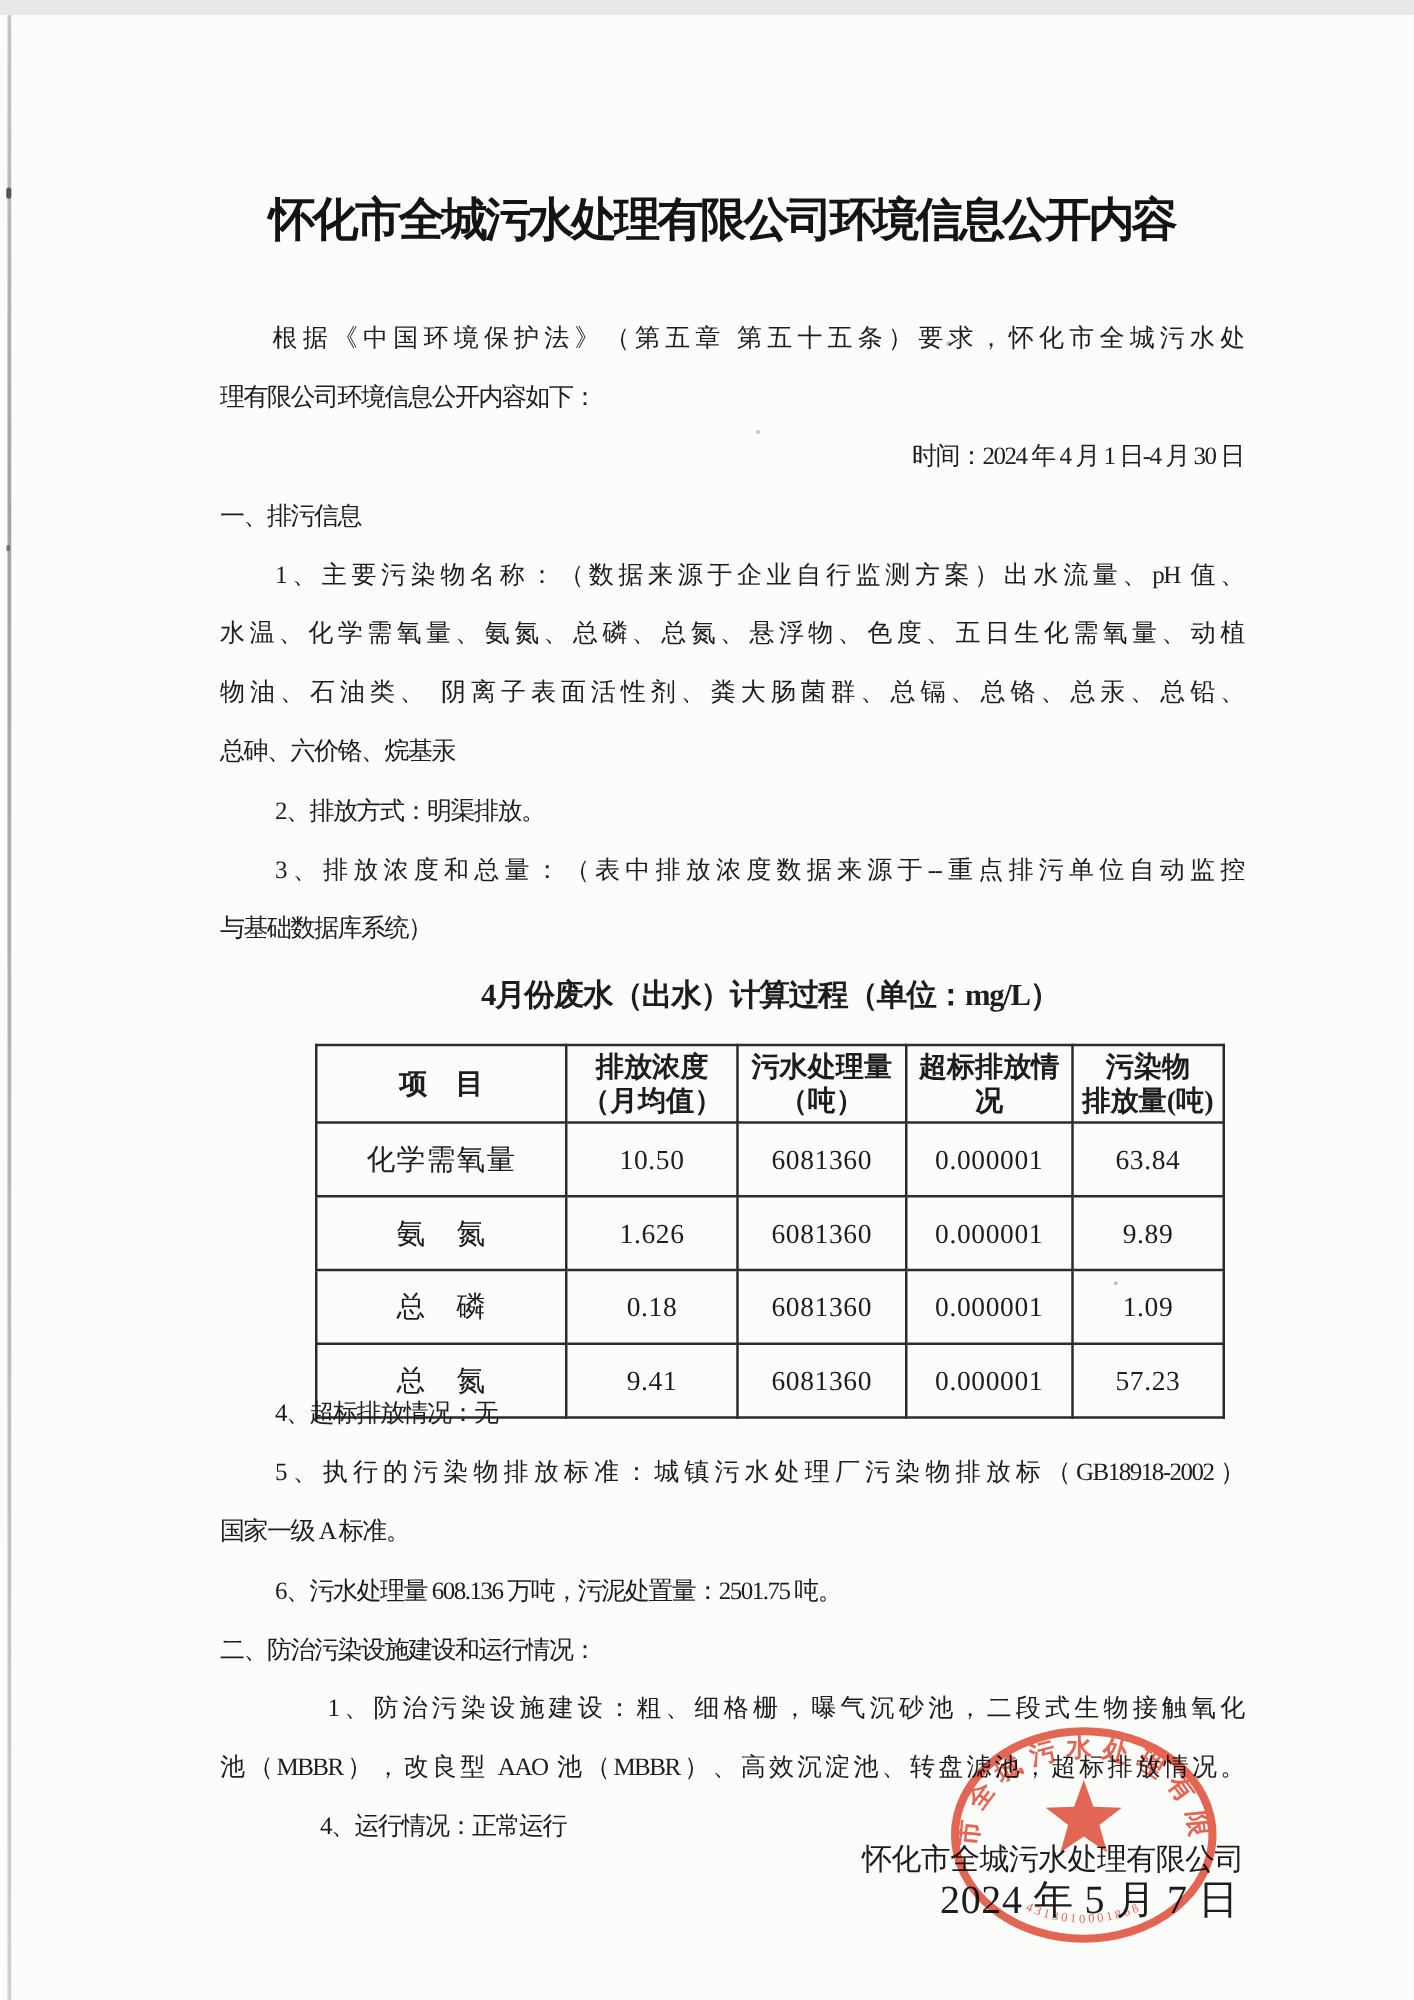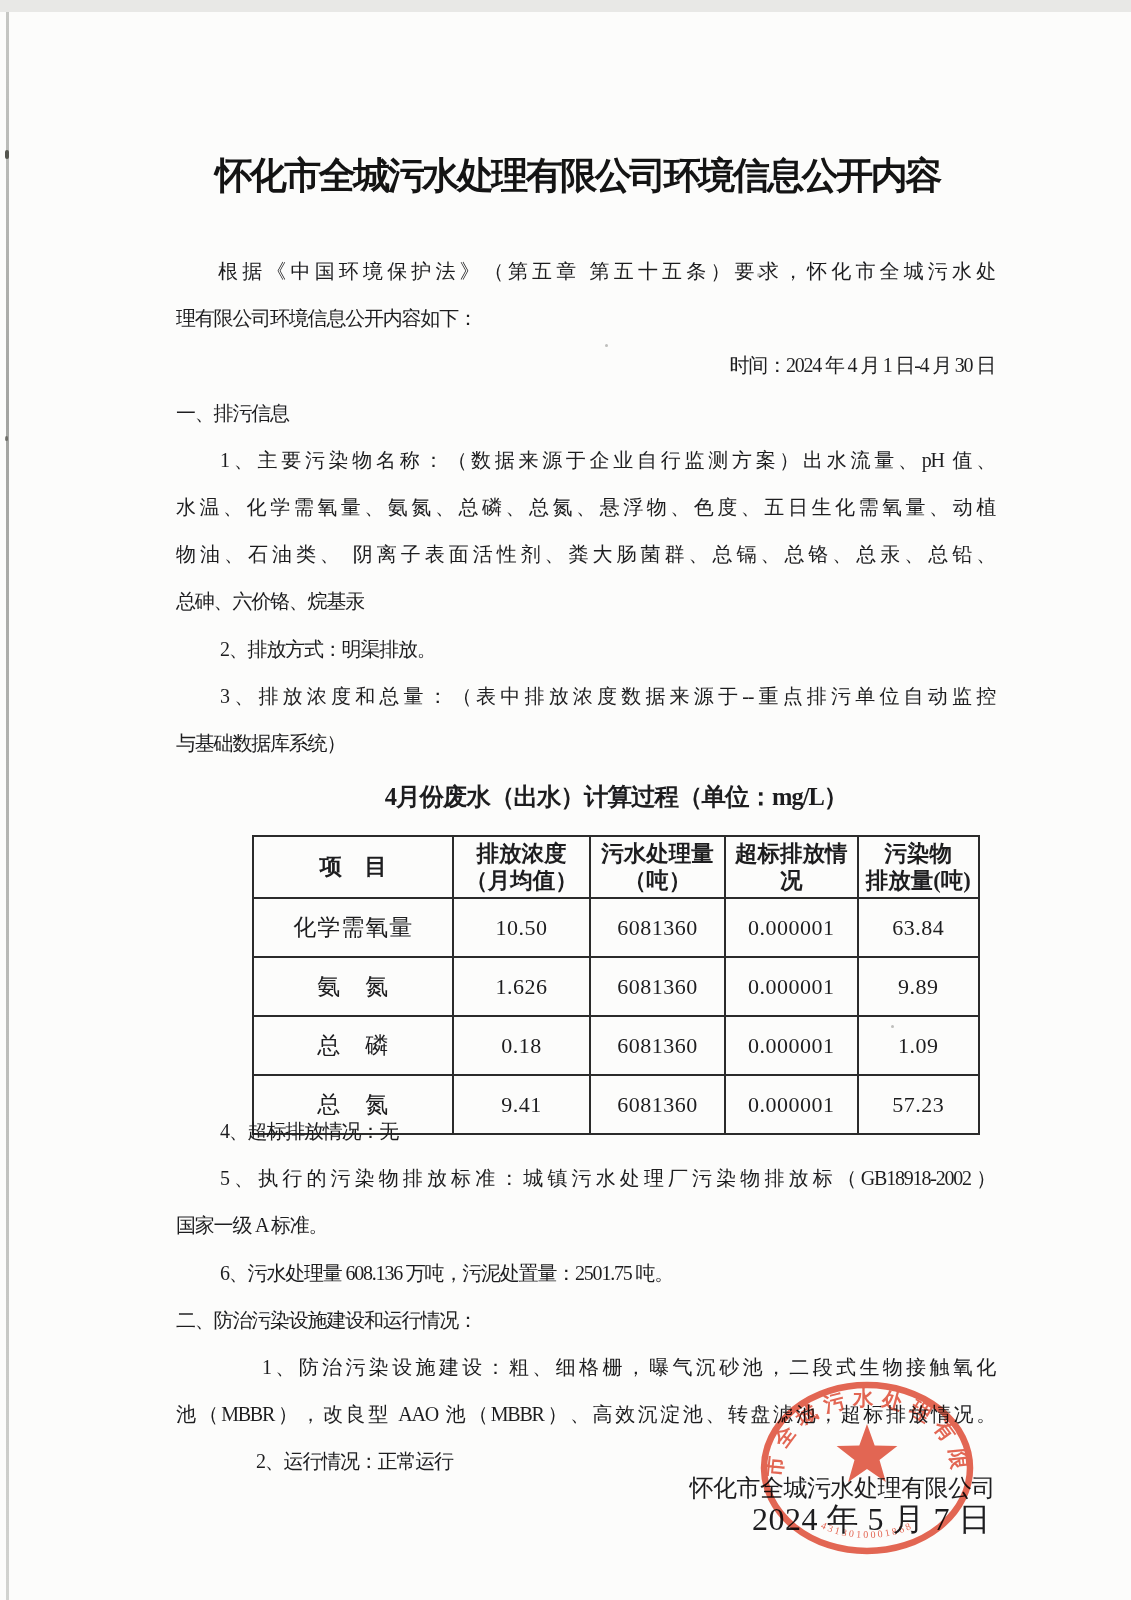--- a/index.html
+++ b/index.html
@@ -153,21 +153,21 @@
   </table>
 
   <div class="block body2">
     <div class="line ind-c">4、超标排放情况：无</div>
     <div class="line ind-c j">5、执行的污染物排放标准：城镇污水处理厂污染物排放标（GB18918-2002）</div>
     <div class="line">国家一级 A 标准。</div>
     <div class="line ind-c">6、污水处理量 608.136 万吨，污泥处置量：2501.75 吨。</div>
     <div class="line">二、防治污染设施建设和运行情况：</div>
     <div class="line ind-d j">1、防治污染设施建设：粗、细格栅，曝气沉砂池，二段式生物接触氧化</div>
     <div class="line j">池（MBBR），改良型 AAO 池（MBBR）、高效沉淀池、转盘滤池，超标排放情况。</div>
-    <div class="line ind-e">2、运行情况：正常运行</div>
+    <div class="line ind-e">4、运行情况：正常运行</div>
   </div>
 
   <div class="sign">
     <div class="sign-company">怀化市全城污水处理有限公司</div>
     <div class="sign-date">2024 年 5 月 7 日</div>
   </div>
 
   <svg class="seal" viewBox="-110 -90 220 180" xmlns="http://www.w3.org/2000/svg" style="color: rgb(226, 80, 58);">
     <defs>
       <path id="seal-arc-top" d="M -79.9,21.5 A 85,63 0 1 1 79.9,21.5" fill="none"></path>

